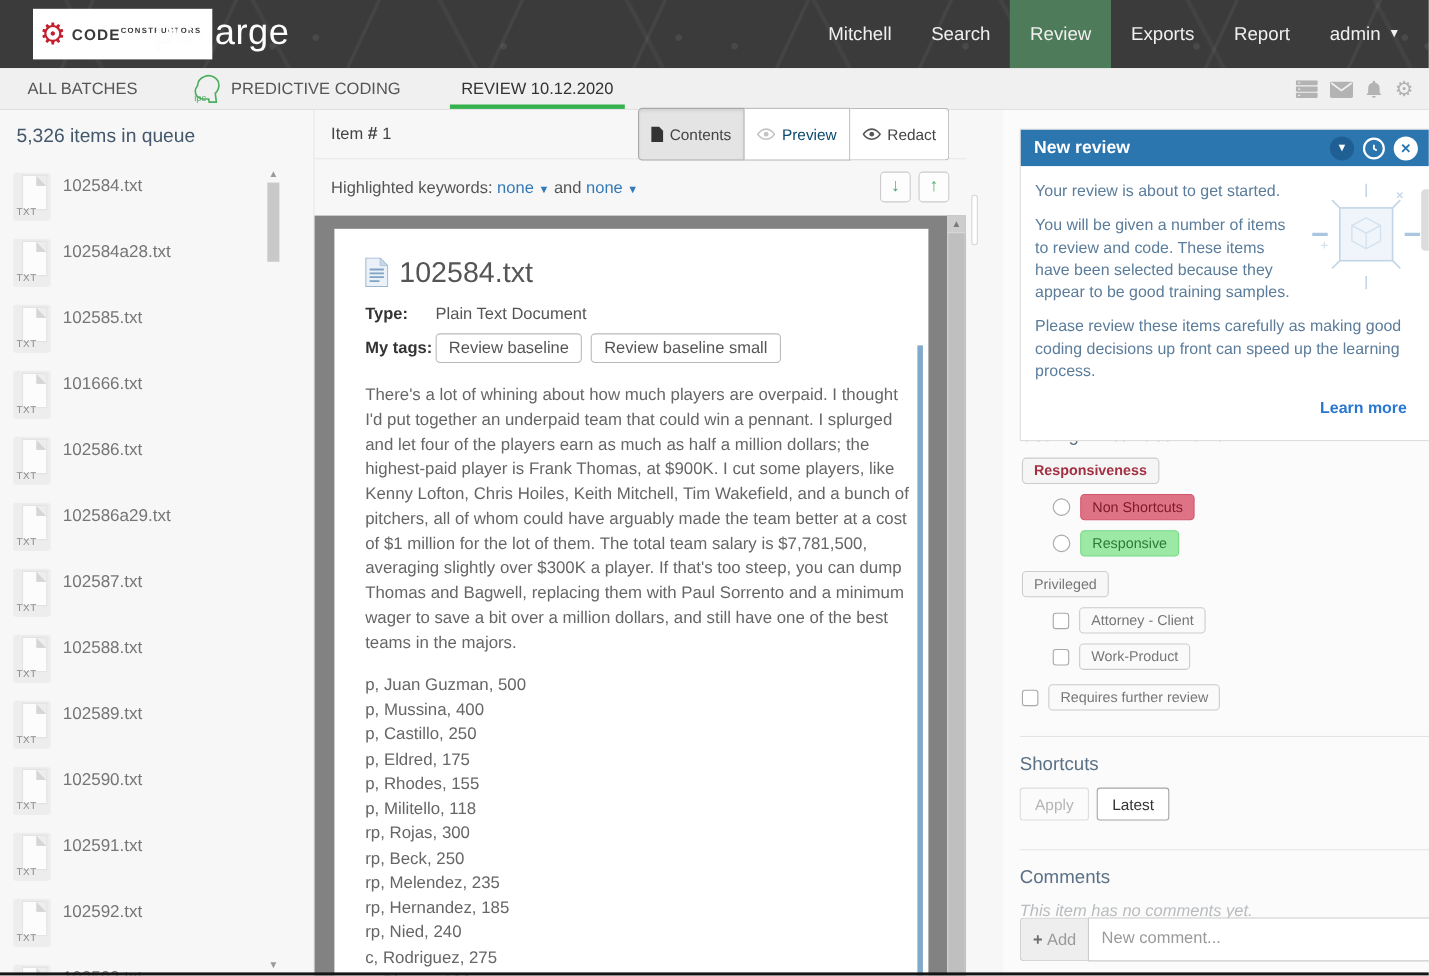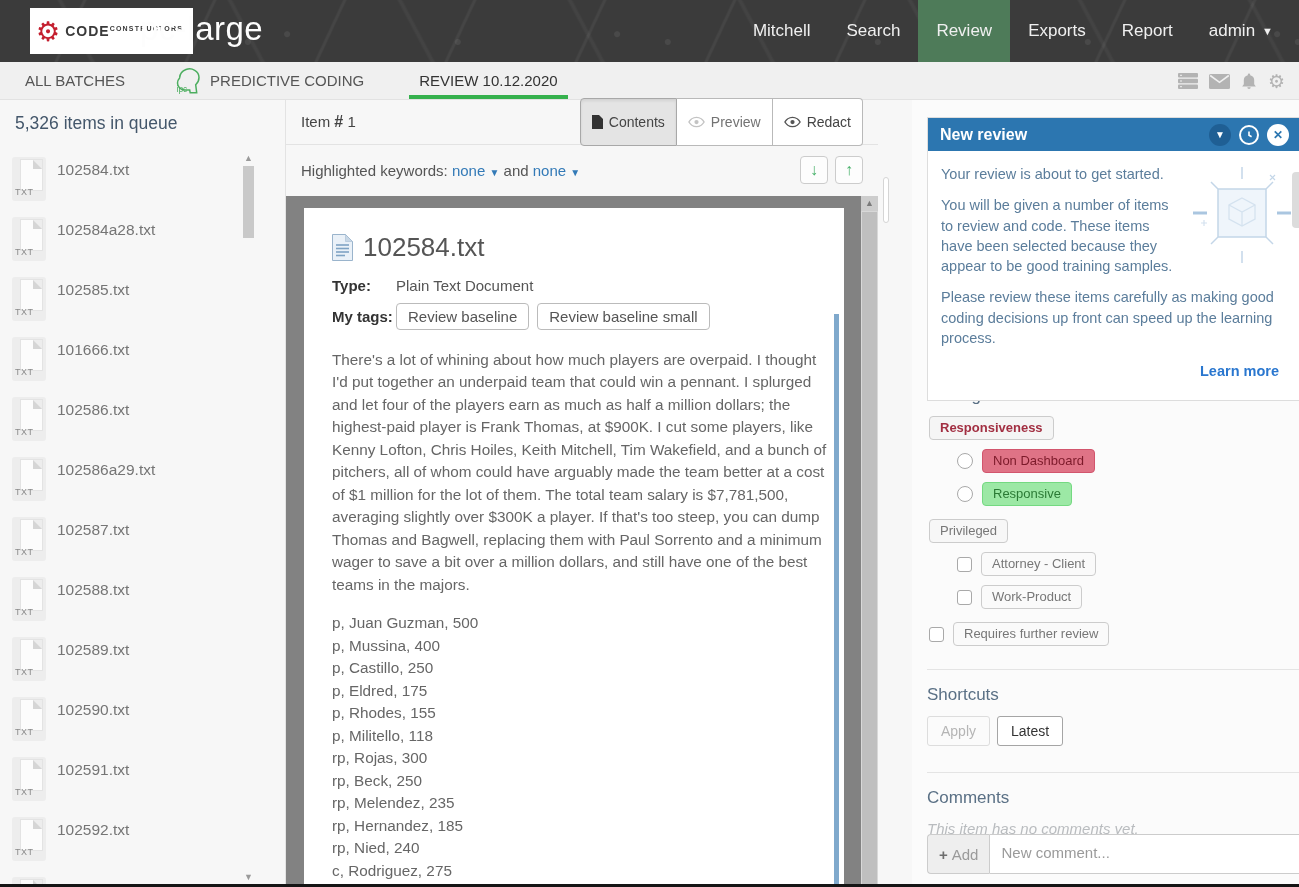--- a/index.html
+++ b/index.html
@@ -56,21 +56,21 @@
   
   .center { position:absolute; left:285px; top:100px; width:593px; height:787px; border-left:1px solid #e3e3e3; background:#f7f7f7; }
   .viewer-header { height:45px; background:#f7f7f7; border-bottom:1px solid #e3e3e3; display:flex; align-items:center; padding:0 15px; }
   .item-label { font-size:15px; color:#444; }
   .item-hash { font-weight:bold; font-size:16px; }
   .mode-group { margin-left:auto; display:flex; }
   .mode-btn { display:flex; align-items:center; gap:6px; font-size:14px; padding:15px 11px; background:#fff; border:1px solid #b9b9b9; border-left-width:0; color:#444; }
   .mode-btn:first-child { border-left-width:1px; border-radius:4px 0 0 4px; }
   .mode-btn:last-child { border-radius:0 4px 4px 0; }
   .mode-btn.active { background:#e4e4e4; border-color:#a8a8a8; box-shadow:inset 0 2px 3px rgba(0,0,0,.08); }
-  .mode-btn.disabled { color:#737373; }
+  .mode-btn.disabled { color:#0c4a6e; }
   .mode-btn.disabled svg { color:#c3c3c3; }
   .keywords-row { height:50px; display:flex; align-items:center; padding:0 15px; background:#f7f7f7; }
   .keywords-text { font-size:15px; color:#555; }
   .kw-link { color:#337ab7; cursor:pointer; }
   .kw-caret { font-size:10px; color:#337ab7; }
   .jump-btns { margin-left:auto; display:flex; gap:7px; }
   .jump-btn { width:28px; height:28px; border:1px solid #ccc; border-radius:4px; background:#fdfdfd; color:#49b26b; font-size:16px; font-weight:bold; display:flex; align-items:center; justify-content:center; }
   .doc-area { position:absolute; left:0; top:96px; right:0; bottom:0; background:#828282; overflow:hidden; }
   .doc-card { position:absolute; left:18px; top:12px; width:540px; height:700px; background:#fff; padding:24px 30px 20px 28px; overflow:hidden; }
   .doc-title-row { display:flex; align-items:center; gap:10px; }
@@ -460,21 +460,21 @@
     </div>
 
     <div style="height:265px;"></div>
 
     <div class="coding-heading">Coding: First Pass Review</div>
 
     <span class="pill-label resp">Responsiveness</span>
 
     <div class="choice-row">
       <span class="radio"></span>
-      <span class="choice-pill pill-red">Non Dashboard</span>
+      <span class="choice-pill pill-red">Non Shortcuts</span>
     </div>
     <div class="choice-row">
       <span class="radio"></span>
       <span class="choice-pill pill-green">Responsive</span>
     </div>
 
     <span class="pill-label" style="margin-top:13px;">Privileged</span>
 
     <div class="choice-row">
       <span class="checkbox"></span>

